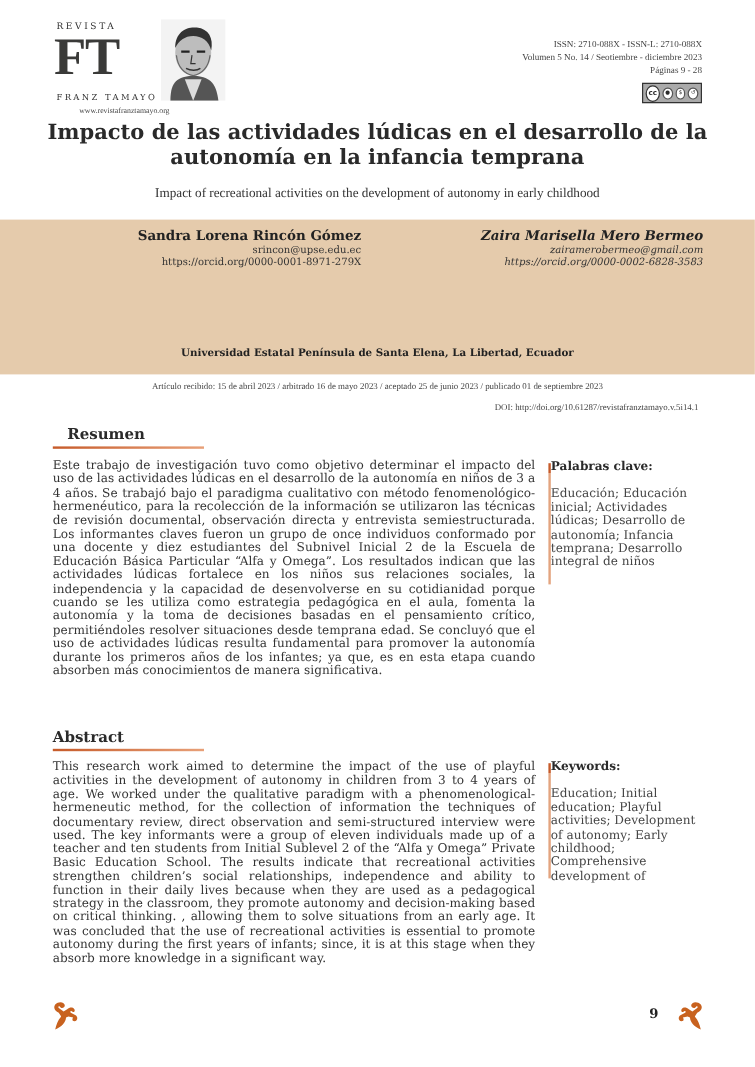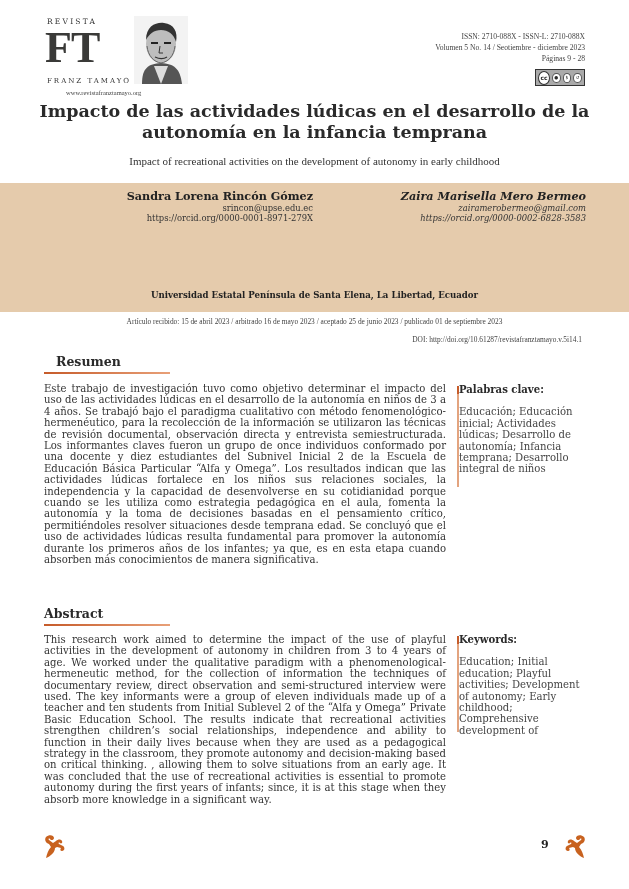--- a/index.html
+++ b/index.html
@@ -19,21 +19,21 @@
   .cc-badge .cc { width:12px; height:12px; border-radius:50%; background:#fff; border:1px solid #333; font-size:6px; font-weight:bold; display:flex; align-items:center; justify-content:center; font-family:"DejaVu Sans", sans-serif; }
   .cc-badge .ic { width:8px; height:8px; border-radius:50%; background:#fff; border:1px solid #555; font-size:4.5px; display:flex; align-items:center; justify-content:center; font-family:"DejaVu Sans", sans-serif; }
 
   .title { left:30px; width:569px; top:101px; text-align:center; font-family:"DejaVu Serif", serif; font-weight:bold; font-size:17.5px; line-height:21px; color:#2a2a2a; }
   .subtitle { left:30px; width:569px; top:155px; text-align:center; font-family:"Liberation Serif", serif; font-size:11px; color:#333; }
 
   
   .authors-band { left:0; top:183px; width:629px; height:129px; background:#e5cbac; }
   .author { text-align:right; font-size:8.4px; line-height:10.4px; color:#333; }
   .author .name { font-weight:bold; font-size:11.2px; line-height:13px; color:#222; }
-  .author.a1 { right:316px; top:7px; }
+  .author.a1 { right:328px; top:7px; }
   .author.a2 { right:43px; top:7px;font-style:italic; }
   .author.a3 { right:200px; top:55px; }
   .affiliation { left:0; width:629px; top:107px; text-align:center; font-weight:bold; font-size:8.6px; color:#222; }
 
   .dates { left:0; width:629px; top:317px; text-align:center; font-family:"Liberation Serif", serif; font-size:7.4px; color:#444; }
   .doi { right:47px; top:335px; font-family:"Liberation Serif", serif; font-size:7.4px; color:#444; }
 
   .section-head { left:44px; font-weight:bold; font-size:12.5px; color:#2a2a2a; }
   .section-rule { left:44px; width:126px; height:2px; background:linear-gradient(90deg,#c65b2a,#e8a078); }
 

